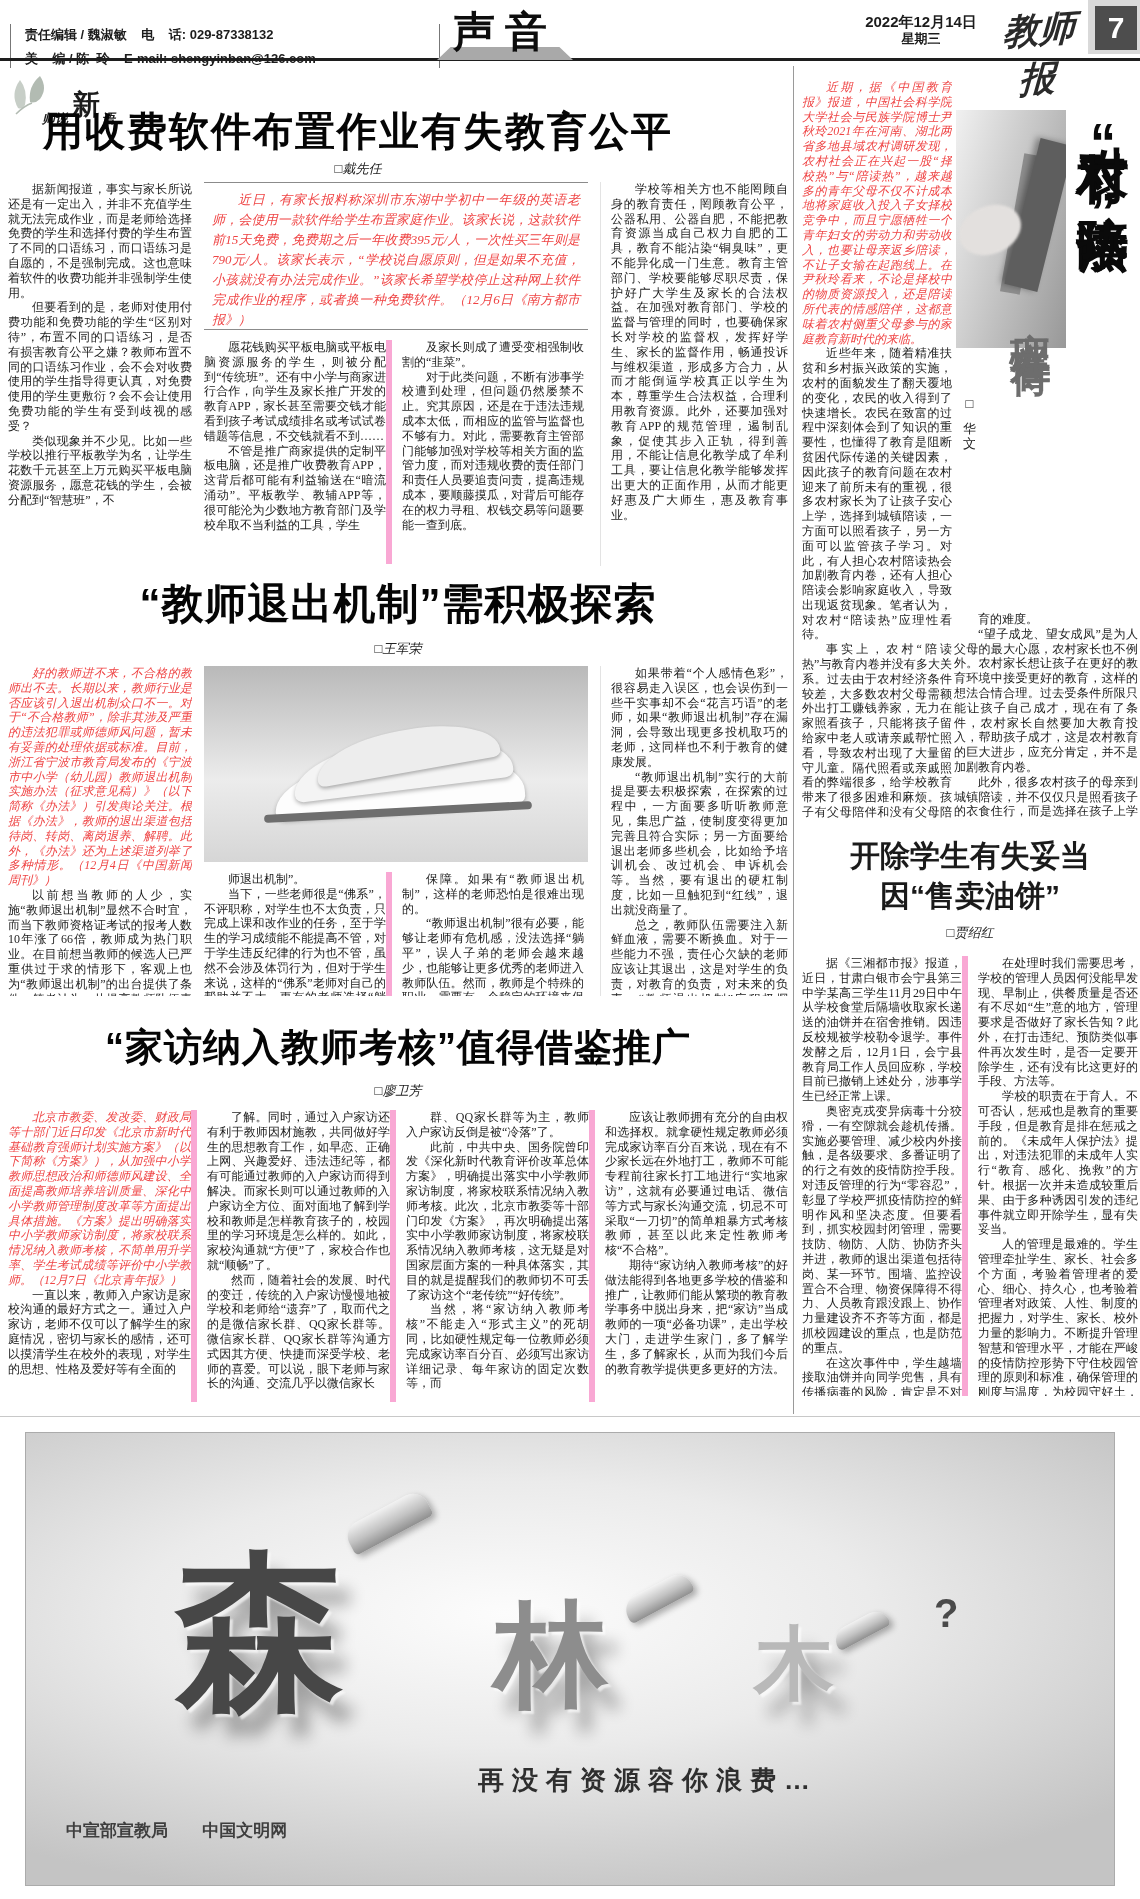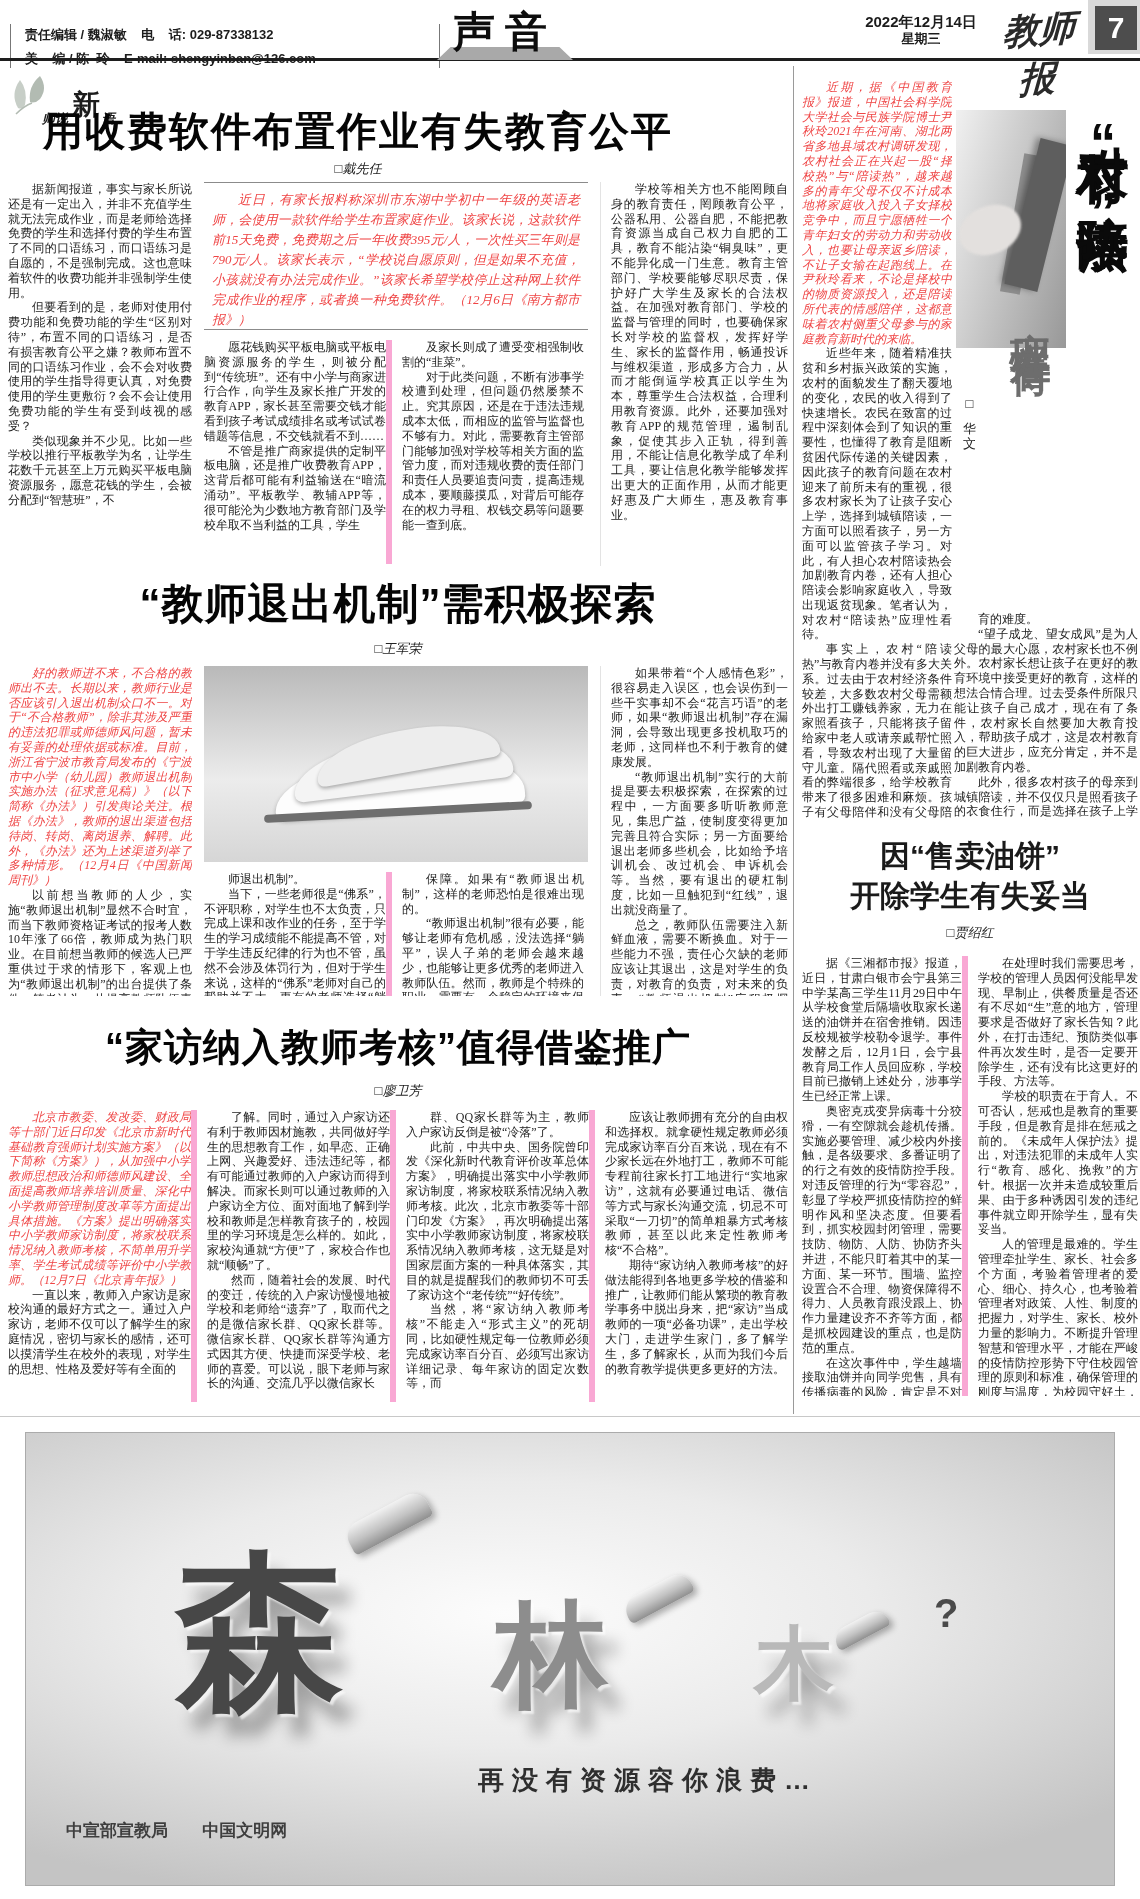--- a/index.html
+++ b/index.html
@@ -265,27 +265,27 @@
       <div class="pd-vsub">应理性看待</div>
       <div class="pd-vauthor">□华 文</div>
       <div class="col pd-c2">
         <p>育的难度。</p>
         <p>“望子成龙、望女成凤”是为人父母的最大心愿，农村家长也不例外。农村家长想让孩子在更好的教育环境中接受更好的教育，这样的想法合情合理。过去受条件所限只能让孩子自己成才，现在有了条件，农村家长自然要加大教育投入，帮助孩子成才，这是农村教育的巨大进步，应充分肯定，并不是加剧教育内卷。</p>
         <p>此外，很多农村孩子的母亲到城镇陪读，并不仅仅只是照看孩子的衣食住行，而是选择在孩子上学后，到就近的超市、餐馆和社区工厂上班，这同样减轻了家庭的经济负担，并没有浪费家中的劳动力，还能为乡村振兴作贡献。当然，地方政府和社区也可以为陪读的农村家长提供一些公益岗位，或者为他们找工作提供帮助，让家长得以兼顾陪读与工作，为更好地促进农村教育添砖加瓦。</p>
       </div>
     </div>
 
     <div class="yb news">
+      <div class="yb-t">开除学生有失妥当</div>
       <div class="yb-t">因“售卖油饼”</div>
-      <div class="yb-t">开除学生有失妥当</div>
       <div class="author yb-author">□贾绍红</div>
       <div class="cols yb-body">
         <div class="col">
           <p>据《三湘都市报》报道，近日，甘肃白银市会宁县第三中学某高三学生11月29日中午从学校食堂后隔墙收取家长递送的油饼并在宿舍推销。因违反校规被学校勒令退学。事件发酵之后，12月1日，会宁县教育局工作人员回应称，学校目前已撤销上述处分，涉事学生已经正常上课。</p>
-          <p>奥密克戎变异病毒十分狡猾，一有空隙就会趁机传播。实施必要管理、减少校内外接触，是各级要求、多番证明了的行之有效的疫情防控手段。对违反管理的行为“零容忍”，彰显了学校严抓疫情防控的鲜明作风和坚决态度。但要看到，抓实校园封闭管理，需要技防、物防、人防、协防齐头并进，不能只盯着其中的某一方面、某一环节。围墙、监控设置合不合理、物资保障得不得力、人员教育跟没跟上、协作力量建设齐不齐等方面，都是抓校园建设的重点，也是防范的重点。</p>
+          <p>奥密克戎变异病毒十分狡猾，一有空隙就会趁机传播。实施必要管理、减少校内外接触，是各级要求、多番证明了的行之有效的疫情防控手段。对违反管理的行为“零容忍”，彰显了学校严抓疫情防控的鲜明作风和坚决态度。但要看到，抓实校园封闭管理，需要技防、物防、人防、协防齐头并进，教师的退出渠道包括待岗、某一环节。围墙、监控设置合不合理、物资保障得不得力、人员教育跟没跟上、协作力量建设齐不齐等方面，都是抓校园建设的重点，也是防范的重点。</p>
           <p>在这次事件中，学生越墙接取油饼并向同学兜售，具有传播病毒的风险，肯定是不对的。但</p>
         </div>
         <div class="col">
           <p>在处理时我们需要思考，学校的管理人员因何没能早发现、早制止，供餐质量是否还有不尽如“生”意的地方，管理要求是否做好了家长告知？此外，在打击违纪、预防类似事件再次发生时，是否一定要开除学生，还有没有比这更好的手段、方法等。</p>
           <p>学校的职责在于育人。不可否认，惩戒也是教育的重要手段，但是教育是排在惩戒之前的。《未成年人保护法》提出，对违法犯罪的未成年人实行“教育、感化、挽救”的方针。根据一次并未造成较重后果、由于多种诱因引发的违纪事件就立即开除学生，显有失妥当。</p>
           <p>人的管理是最难的。学生管理牵扯学生、家长、社会多个方面，考验着管理者的爱心、细心、持久心，也考验着管理者对政策、人性、制度的把握力，对学生、家长、校外力量的影响力。不断提升管理智慧和管理水平，才能在严峻的疫情防控形势下守住校园管理的原则和标准，确保管理的刚度与温度，为校园守好土，为师生服好务，为国家育好人。</p>
         </div>
       </div>
     </div>
   </div>

